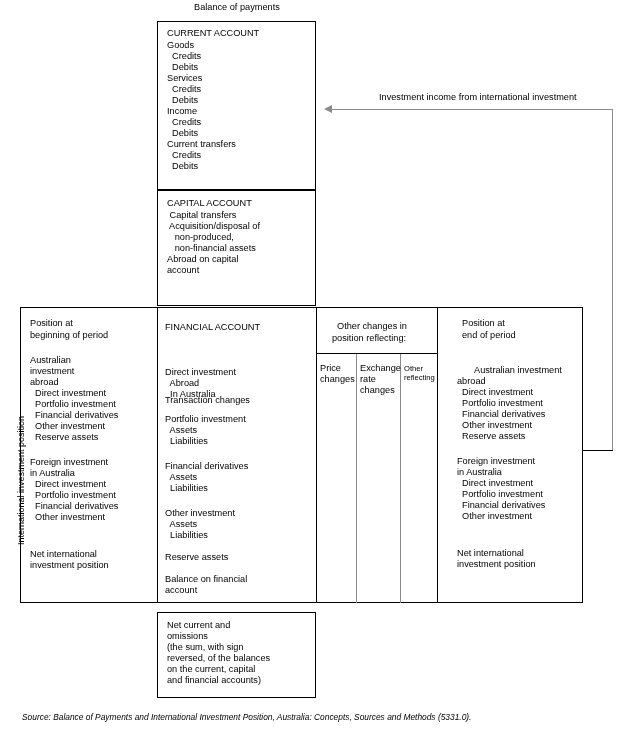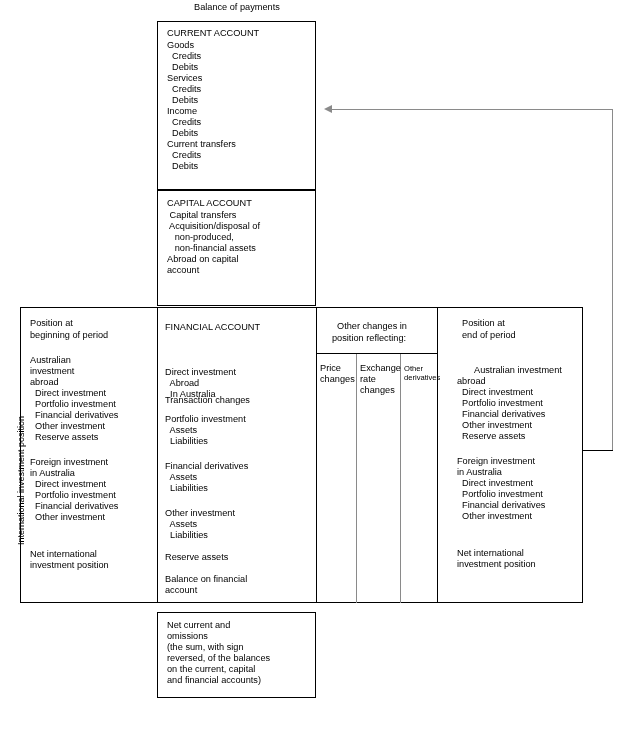--- a/index.html
+++ b/index.html
@@ -107,20 +107,21 @@
 
   <div class="box" style="left:157px; top:190px; width:159px; height:116px;"></div>
   <div class="t" style="left:167px; top:198px;">CAPITAL ACCOUNT</div>
   <div class="t" style="left:167px; top:210px;"> Capital transfers</div>
   <div class="t" style="left:167px; top:221px;"> Acquisition/disposal of</div>
   <div class="t" style="left:167px; top:232px;">   non-produced,</div>
   <div class="t" style="left:167px; top:243px;">   non-financial assets</div>
   <div class="t" style="left:167px; top:254px;">Abroad on capital</div>
   <div class="t" style="left:167px; top:265px;">account</div>
 
+  <div class="t" style="left:379px; top:92px; color:#000;">Investment income from international investment</div>
   <div class="grayh" style="left:332px; top:109px; width:281px;"></div>
   <div class="grayv" style="left:611.6px; top:109px; height:342px;"></div>
   <div class="arrowhead" style="left:324px; top:105.2px;"></div>
 
   <div class="box" style="left:20px; top:307px; width:563px; height:296px;"></div>
 
   <div class="vline" style="left:157px; top:307px; height:296px;"></div>
   <div class="vline" style="left:316px; top:307px; height:296px;"></div>
   <div class="vline" style="left:437px; top:307px; height:296px;"></div>
 
@@ -170,21 +171,21 @@
   <div class="t" style="left:332px; top:333px;">position reflecting:</div>
 
   <div class="t" style="left:320px; top:363px;">Price</div>
   <div class="t" style="left:320px; top:374px;">changes</div>
 
   <div class="t" style="left:360px; top:363px;">Exchange</div>
   <div class="t" style="left:360px; top:374px;">rate</div>
   <div class="t" style="left:360px; top:385px;">changes</div>
 
   <div class="t small" style="left:404px; top:364px;">Other</div>
-  <div class="t small" style="left:404px; top:373px;">derivatives</div>
+  <div class="t small" style="left:404px; top:373px;">reflecting</div>
 
   <div class="t" style="left:462px; top:318px;">Position at</div>
   <div class="t" style="left:462px; top:330px;">end of period</div>
   <div class="t" style="left:457px; top:365px;margin-left:17px;">Australian investment</div>
   <div class="t" style="left:457px; top:376px;">abroad</div>
   <div class="t" style="left:457px; top:387px;">  Direct investment</div>
   <div class="t" style="left:457px; top:398px;">  Portfolio investment</div>
   <div class="t" style="left:457px; top:409px;">  Financial derivatives</div>
   <div class="t" style="left:457px; top:420px;">  Other investment</div>
   <div class="t" style="left:457px; top:431px;">  Reserve assets</div>
@@ -202,14 +203,15 @@
   <div class="rot" style="left:16px; top:545px;">International investment position</div>
 
   <div class="box" style="left:157px; top:612px; width:159px; height:86px;"></div>
   <div class="t" style="left:167px; top:620px;">Net current and</div>
   <div class="t" style="left:167px; top:631px;">omissions</div>
   <div class="t" style="left:167px; top:642px;">(the sum, with sign</div>
   <div class="t" style="left:167px; top:653px;">reversed, of the balances</div>
   <div class="t" style="left:167px; top:664px;">on the current, capital</div>
   <div class="t" style="left:167px; top:675px;">and financial accounts)</div>
 
+  <div class="source" style="left:22px; top:712px;">Source: Balance of Payments and International Investment Position, Australia: Concepts, Sources and Methods (5331.0).</div>
 
 </div>
 
 </body></html>

